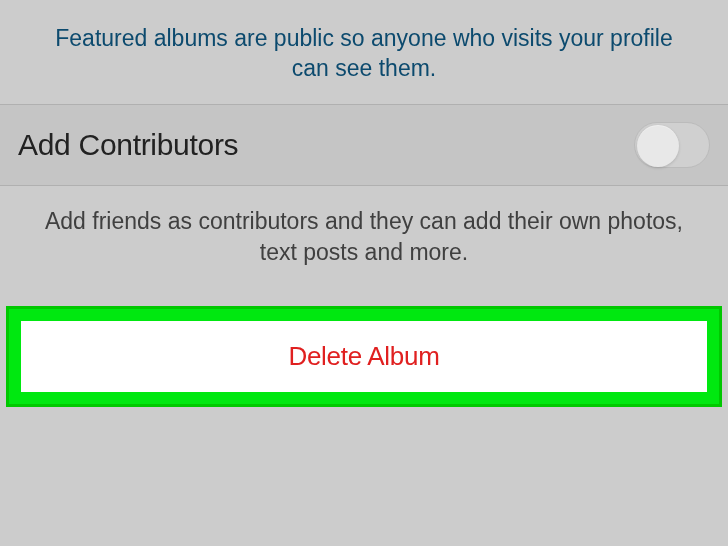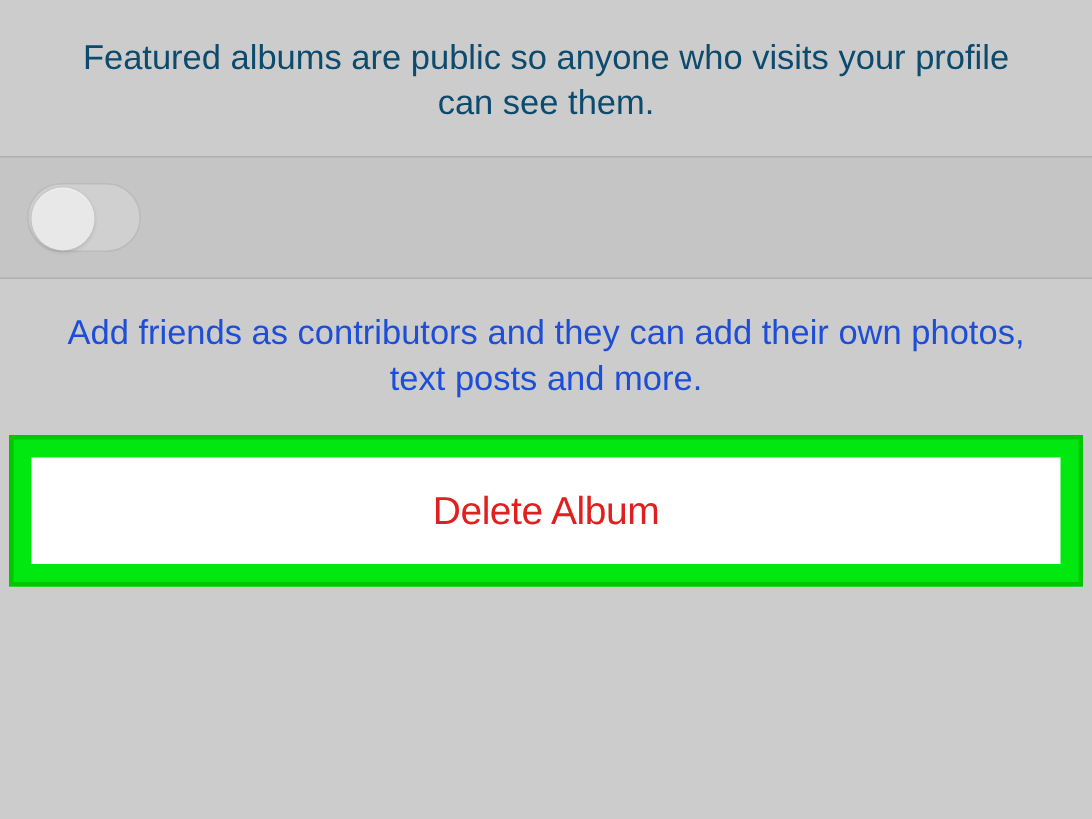--- a/index.html
+++ b/index.html
@@ -61,48 +61,49 @@
       background-color: #e8e8e8;
       border-radius: 50%;
       box-shadow: 0 1px 3px rgba(0,0,0,0.15), inset 0 1px 0 rgba(255,255,255,0.3);
     }
     
     .contributors-description {
       padding: 20px 40px 20px 40px;
       text-align: center;
       font-size: 23px;
       line-height: 1.35;
-      color: #1d4ed8;
+      color: #404040;
     }
     
     .highlight-wrapper {
       background-color: #00e810;
       border: 3px solid #00c800;
       padding: 12px;
-      margin: 2px 6px 0 6px;
+      margin: 18px 6px 0 6px;
     }
     
     .delete-button {
       background-color: #ffffff;
       width: 100%;
       padding: 20px 0;
       text-align: center;
       font-size: 26px;
       font-weight: 400;
       color: #e02020;
       cursor: pointer;
       letter-spacing: -0.3px;
     }
   </style>
 </head>
 <body>
 
 <div class="featured-description">Featured albums are public so anyone who visits your profile can see them.</div>
 
 <div class="setting-row">
+  <span class="setting-label">Add Contributors</span>
   <div class="toggle-switch">
     <div class="toggle-knob"></div>
   </div>
 </div>
 
 <div class="contributors-description">Add friends as contributors and they can add their own photos, text posts and more.</div>
 
 <div class="highlight-wrapper">
   <div class="delete-button">Delete Album</div>
 </div>

